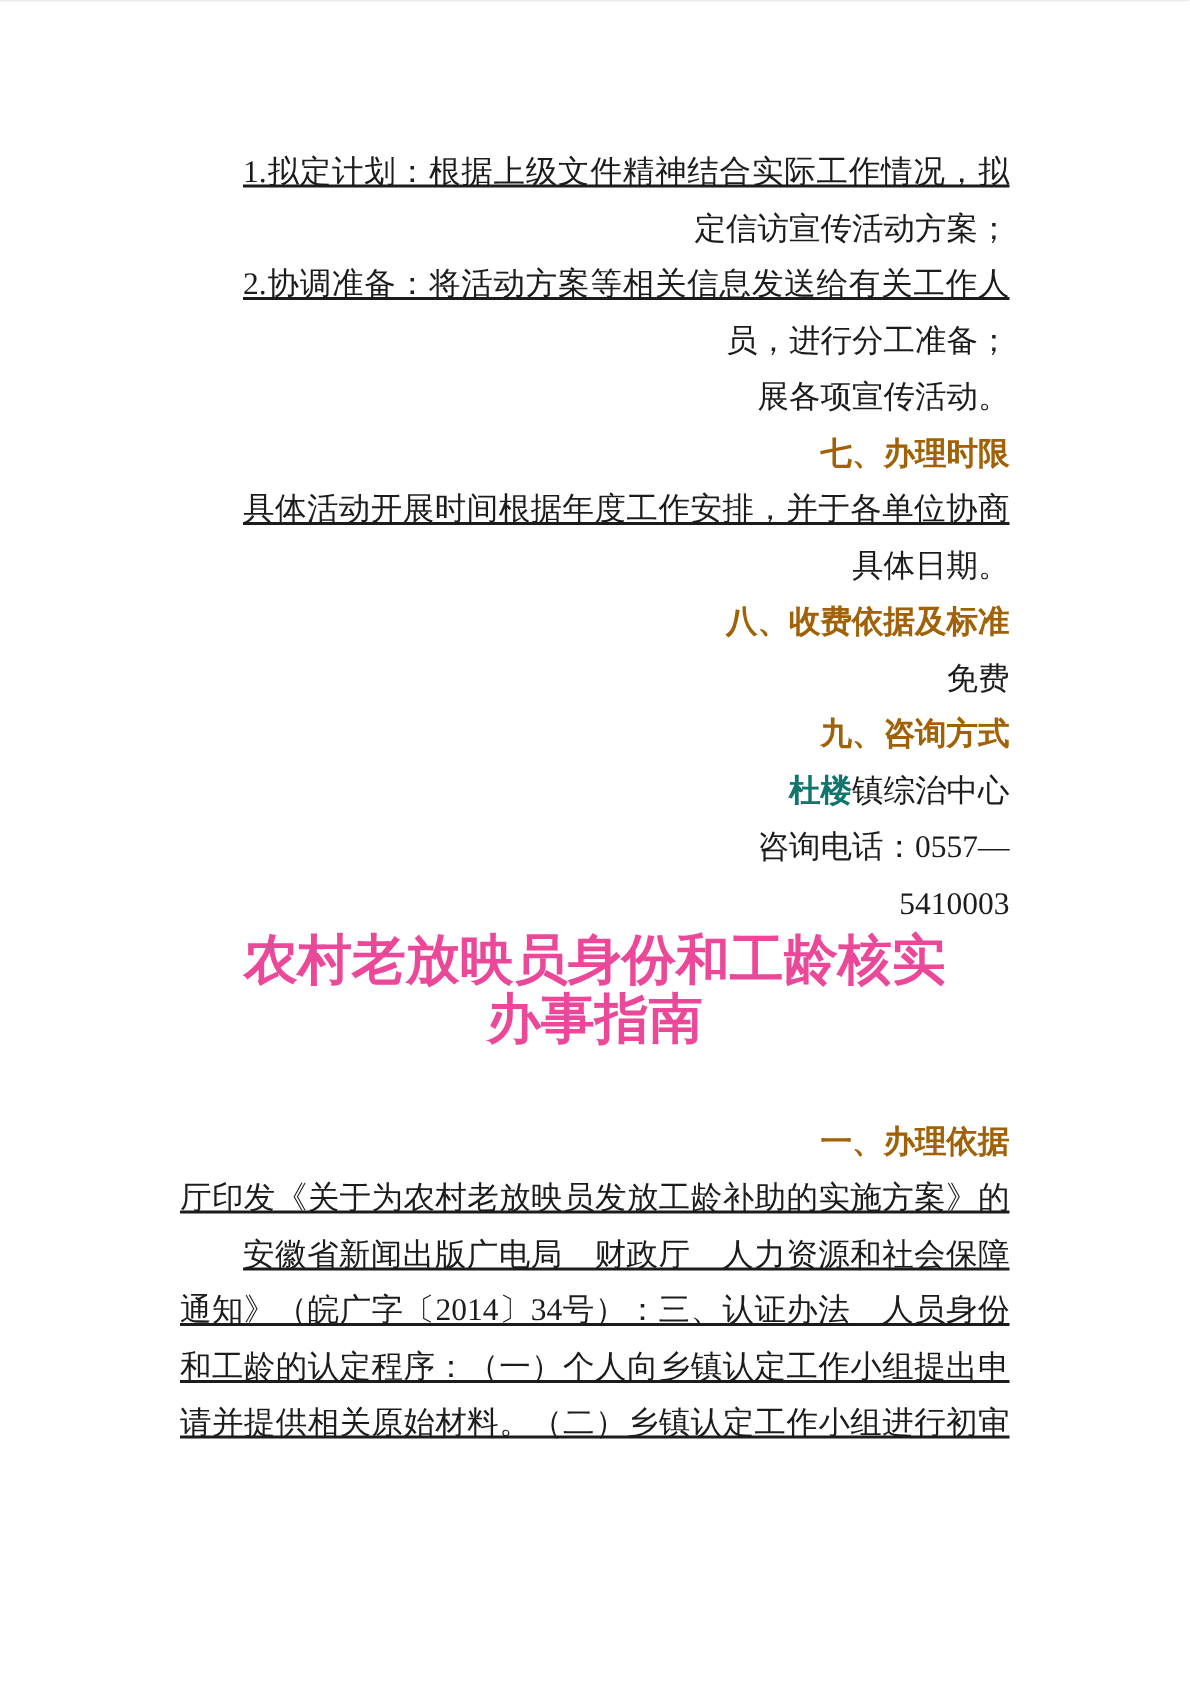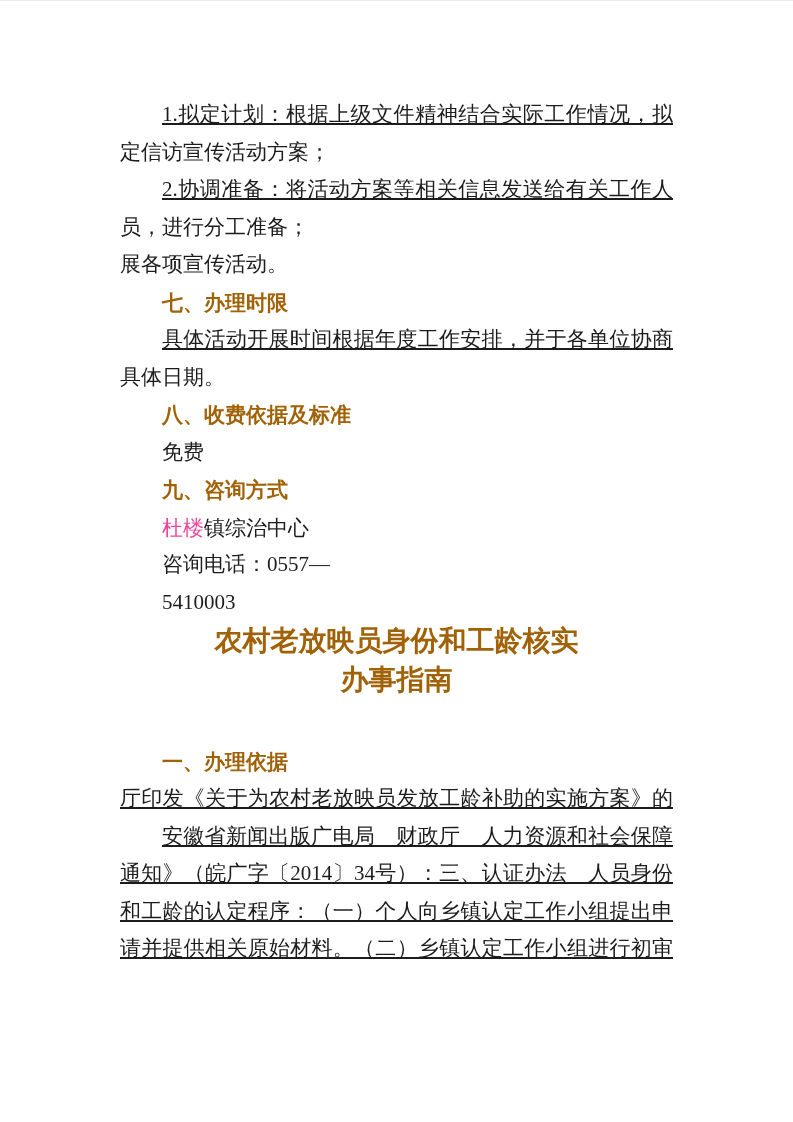--- a/index.html
+++ b/index.html
@@ -22,51 +22,52 @@
     left: 120px;
     top: 95px;
     width: 553px;
   }
   
   .ln {
     font-size: 21px;
     line-height: 37.5px;
     height: 37.5px;
     white-space: normal;
+    text-align: right;
   }
   
   .jl {
     text-align: justify;
     text-align-last: justify;
     text-decoration: underline;
   }
   
   .ind {
     text-indent: 42px;
   }
   
   .head {
     font-family: "Liberation Sans", sans-serif;
     font-weight: 700;
     color: #a16207;
   }
   .org-b {
     font-family: "Liberation Sans", sans-serif;
-    font-weight: 400;
-    color: #ec4899;
+    font-weight: 700;
+    color: #0f766e;
   }
   
   .title-ln {
     font-family: "Liberation Serif", serif;
     font-weight: 700;
-    font-size: 28px;
+    font-size: 36px;
     line-height: 39px;
     height: 39px;
     text-align: center;
-    color: #a16207;
+    color: #ec4899;
   }
   .gap {
     height: 43.5px;
   }
 </style>
 </head>
 <body>
 
 <div class="page">
   <div class="content">

